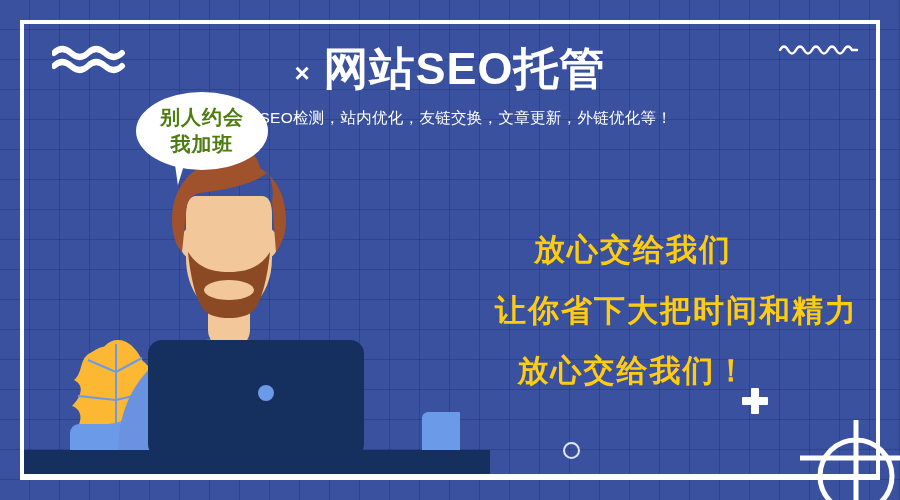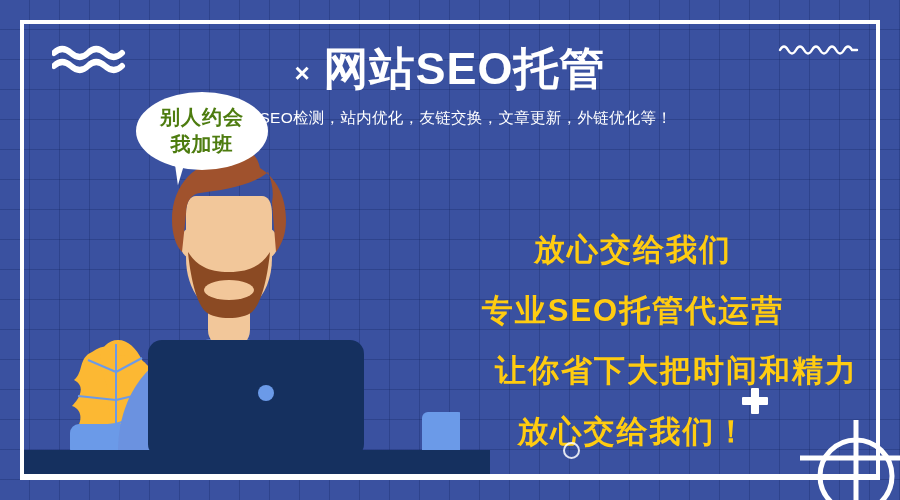--- a/index.html
+++ b/index.html
@@ -134,21 +134,20 @@
   <div class="header">
     <div class="title-row">
       <span class="xmark">×</span>
       <h1 class="title">网站SEO托管</h1>
     </div>
     <div class="subtitle">含：SEO检测，站内优化，友链交换，文章更新，外链优化等！</div>
   </div>
 
   <div class="msg">
     <p class="msg-line l1">放心交给我们</p>
-    <p class="msg-line l2">专业SEO托管代运营</p>
     <p class="msg-line l3">让你省下大把时间和精力</p>
     <p class="msg-line l4">放心交给我们！</p>
   </div>
 
   <div class="plus"></div>
 
   <svg class="person" viewBox="0 0 460 500">
 
     <g>
       <path d="M92,352 C78,358 84,372 74,380 C86,386 80,398 72,406

